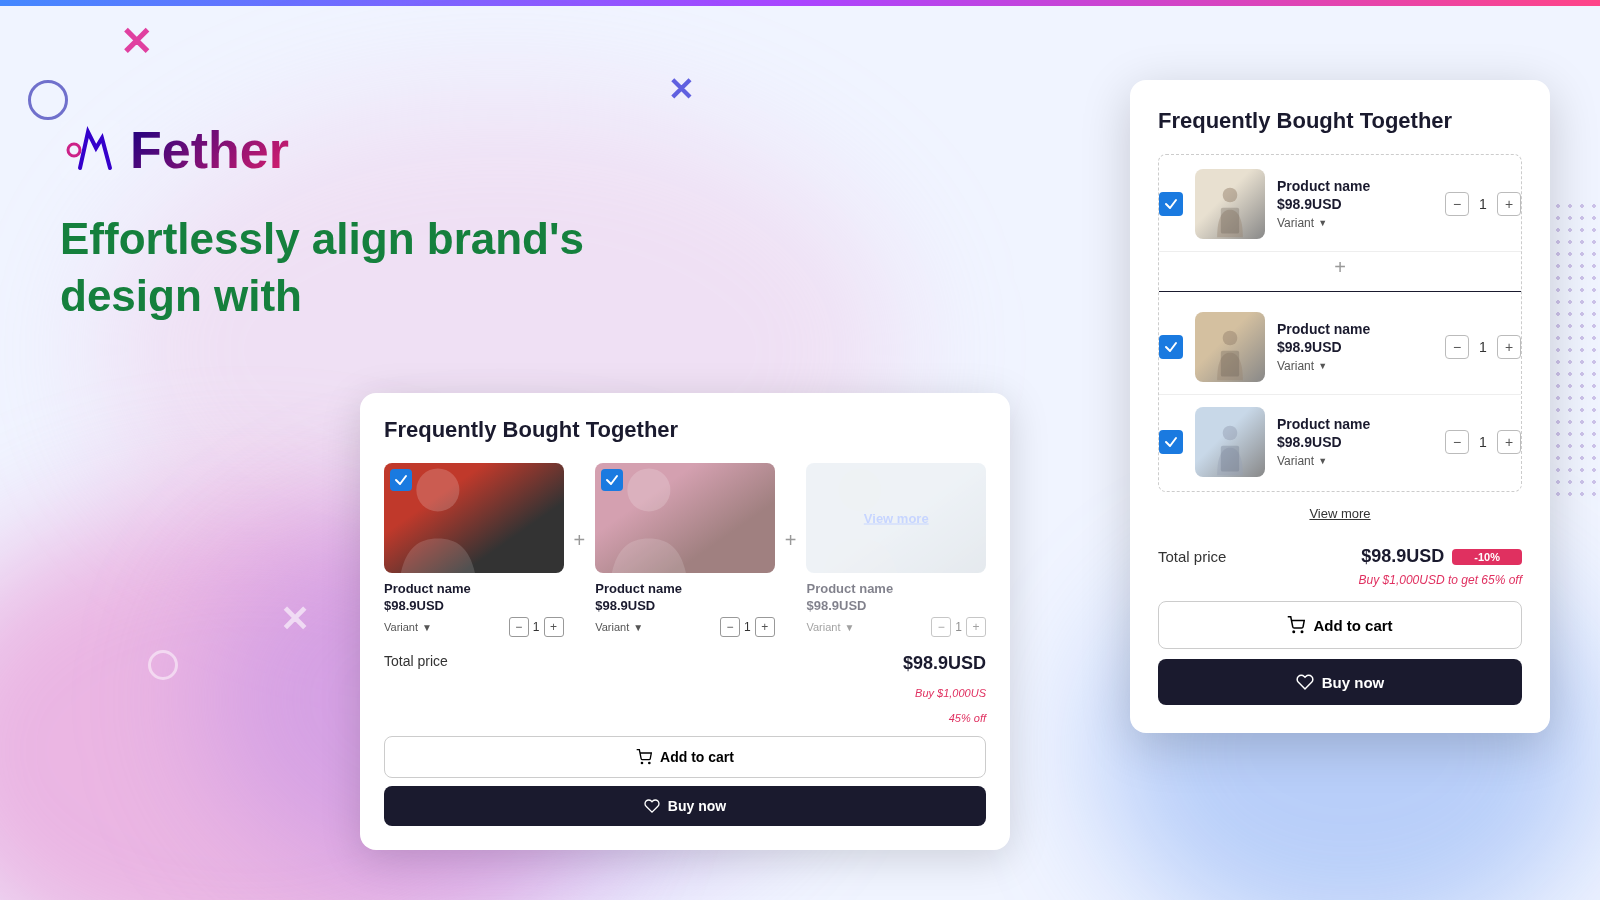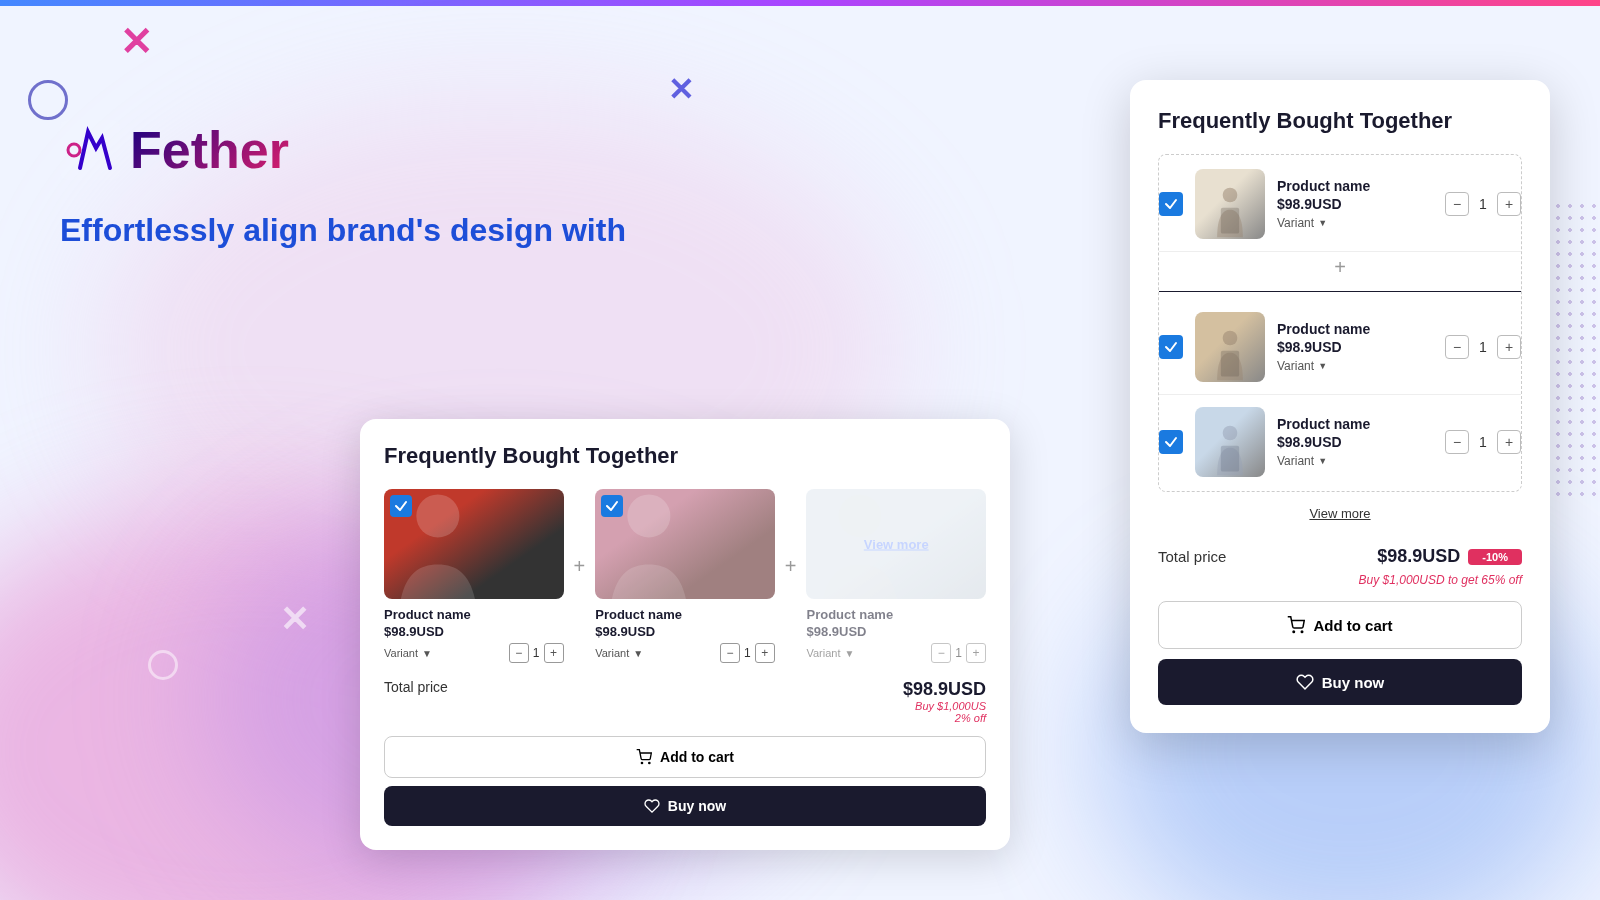--- a/index.html
+++ b/index.html
@@ -113,23 +113,23 @@
     .logo-text {
       font-size: 52px;
       font-weight: 800;
       background: linear-gradient(135deg, #1a0080, #e0206c);
       -webkit-background-clip: text;
       -webkit-text-fill-color: transparent;
       background-clip: text;
     }
 
     .tagline {
-      font-size: 32px;
+      font-size: 44px;
       font-weight: 800;
-      color: #1d4ed8;
+      color: #15803d;
       line-height: 1.3;
     }
 
     
     .card-bottom {
       position: absolute;
       bottom: 50px;
       left: 360px;
       width: 650px;
       background: white;
@@ -270,20 +270,21 @@
     .total-price-small {
       font-size: 18px;
       font-weight: 700;
       color: #1a1a2e;
     }
 
     .discount-text-small {
       font-size: 11px;
       color: #e03060;
       font-style: italic;
+      margin-top: 13px;
     }
 
     .bottom-btns {
       display: flex;
       flex-direction: column;
       gap: 8px;
       margin-top: 12px;
     }
 
     .btn-add-cart-outline {
@@ -486,21 +487,21 @@
       font-size: 18px;
       font-weight: 700;
       color: #1a1a2e;
     }
 
     .discount-badge {
       background: #e03060;
       color: white;
       font-size: 11px;
       font-weight: 700;
-      padding: 2px 14px;
+      padding: 2px 22px;
       border-radius: 4px;
     }
 
     .discount-note {
       font-size: 12px;
       color: #e03060;
       font-style: italic;
       text-align: right;
       margin-bottom: 14px;
     }
@@ -676,21 +677,21 @@
     </div>
   </div>
 
   <div style="display:flex; align-items:flex-start; justify-content:space-between; margin-top:8px;">
     <div>
       <div class="total-label">Total price</div>
     </div>
     <div style="text-align:right;">
       <div class="total-price-small">$98.9USD</div>
       <div class="discount-text-small">Buy $1,000US</div>
-      <div class="discount-text-small">2% off</div>
+      <div class="discount-text-small">45% off</div>
     </div>
   </div>
 
   <div class="bottom-btns">
     <button class="btn-add-cart-outline">
       <svg width="16" height="16" viewBox="0 0 24 24" fill="none" stroke="currentColor" stroke-width="2">
           <circle cx="9" cy="21" r="1"></circle>
           <circle cx="20" cy="21" r="1"></circle>
           <path d="M1 1h4l2.68 13.39a2 2 0 0 0 2 1.61h9.72a2 2 0 0 0 2-1.61L23 6H6"></path>
         </svg>

